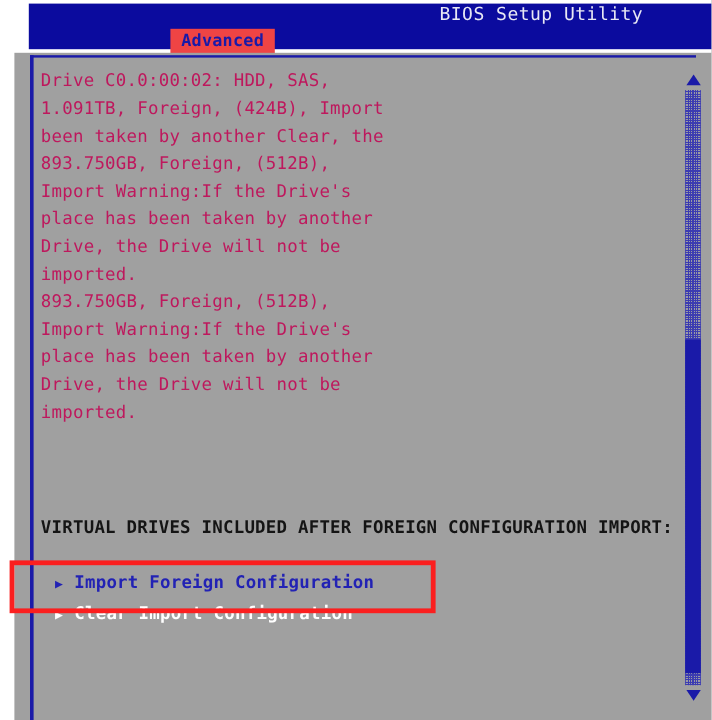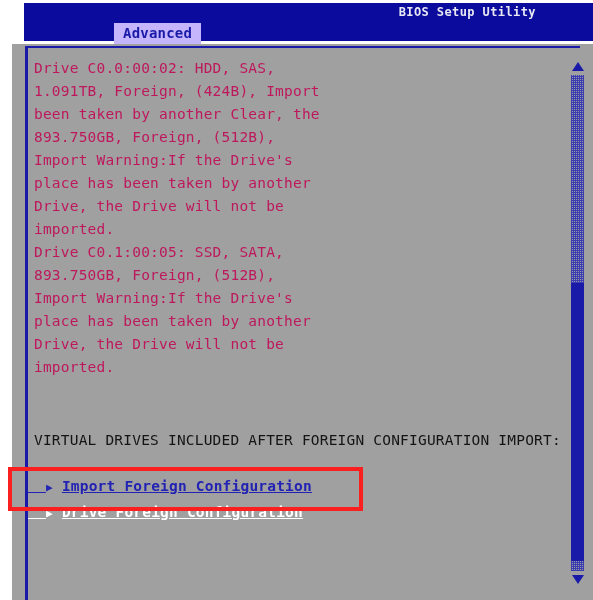--- a/index.html
+++ b/index.html
@@ -22,43 +22,44 @@
     top: 3px;
     width: 569px;
     height: 38px;
     background: #0b0b9e;
   }
   #bios-title {
     position: absolute;
     right: 57px;
     top: 0px;
     color: #e8e8f4;
-    font-size: 12px;
-    font-weight: bold;
+    font-size: 15px;
+    font-weight: normal;
     letter-spacing: 0.4px;
     line-height: 18px;
     white-space: nowrap;
   }
   #tab-strip {
     position: absolute;
     left: 90px;
     top: 20px;
     height: 21px;
   }
   #tab-advanced {
     display: inline-block;
-    background: #c4b5fd;
+    background: #ef4444;
     color: #1a1aa8;
     font-size: 14px;
     font-weight: bold;
     line-height: 21px;
     padding: 0 9px;
     height: 21px;
     white-space: nowrap;
     letter-spacing: 0.2px;
+    margin-left: 28px;
   }
 
   
   #content-panel {
     position: absolute;
     left: 12px;
     top: 44px;
     width: 581px;
     height: 556px;
     background: #a0a0a0;
@@ -95,37 +96,36 @@
     letter-spacing: 0.2px;
   }
 
   
   #vd-heading {
     position: absolute;
     left: 34px;
     top: 429px;
     font-size: 14.5px;
     line-height: 23px;
-    font-weight: normal;
+    font-weight: bold;
     color: #141414;
     white-space: pre;
     letter-spacing: 0.2px;
   }
 
   
   .menu-row {
     position: absolute;
     left: 28px;
     width: 340px;
     height: 23px;
     font-size: 14.5px;
     line-height: 23px;
     white-space: pre;
     letter-spacing: 0.2px;
-    text-decoration: underline;
   }
   #row-import { top: 452px; color: #2222b4; font-weight: bold; }
   #row-clear  { top: 478px; color: #ffffff; font-weight: bold; }
   .menu-arrow {
     display: inline-block;
     width: 16px;
     text-align: left;
     font-size: 11px;
   }
 
@@ -202,36 +202,35 @@
 
 <div id="drive-info-list">
     <div class="info-line">Drive C0.0:00:02: HDD, SAS,</div>
     <div class="info-line">1.091TB, Foreign, (424B), Import</div>
     <div class="info-line">been taken by another Clear, the</div>
     <div class="info-line">893.750GB, Foreign, (512B),</div>
     <div class="info-line">Import Warning:If the Drive's</div>
     <div class="info-line">place has been taken by another</div>
     <div class="info-line">Drive, the Drive will not be</div>
     <div class="info-line">imported.</div>
-    <div class="info-line">Drive C0.1:00:05: SSD, SATA,</div>
     <div class="info-line">893.750GB, Foreign, (512B),</div>
     <div class="info-line">Import Warning:If the Drive's</div>
     <div class="info-line">place has been taken by another</div>
     <div class="info-line">Drive, the Drive will not be</div>
     <div class="info-line">imported.</div>
   </div>
 
 <div id="vd-heading">VIRTUAL DRIVES INCLUDED AFTER FOREIGN CONFIGURATION IMPORT:</div>
 
 <div class="menu-row" id="row-import">
   <span class="menu-arrow">▶</span><span>Import Foreign Configuration</span>
 </div>
 
 <div class="menu-row" id="row-clear">
-  <span class="menu-arrow">▶</span><span>Drive Foreign Configuration</span>
+  <span class="menu-arrow">▶</span><span>Clear Import Configuration</span>
 </div>
 
 <div id="annotation-box"></div>
 
 <div id="scrollbar">
   <div class="sb-arrow" id="sb-arrow-up"></div>
   <div id="sb-track"></div>
   <div id="sb-thumb" style="height: 277.76px; top: 225.32px;"></div>
   <div class="sb-arrow" id="sb-arrow-down"></div>
 </div>

